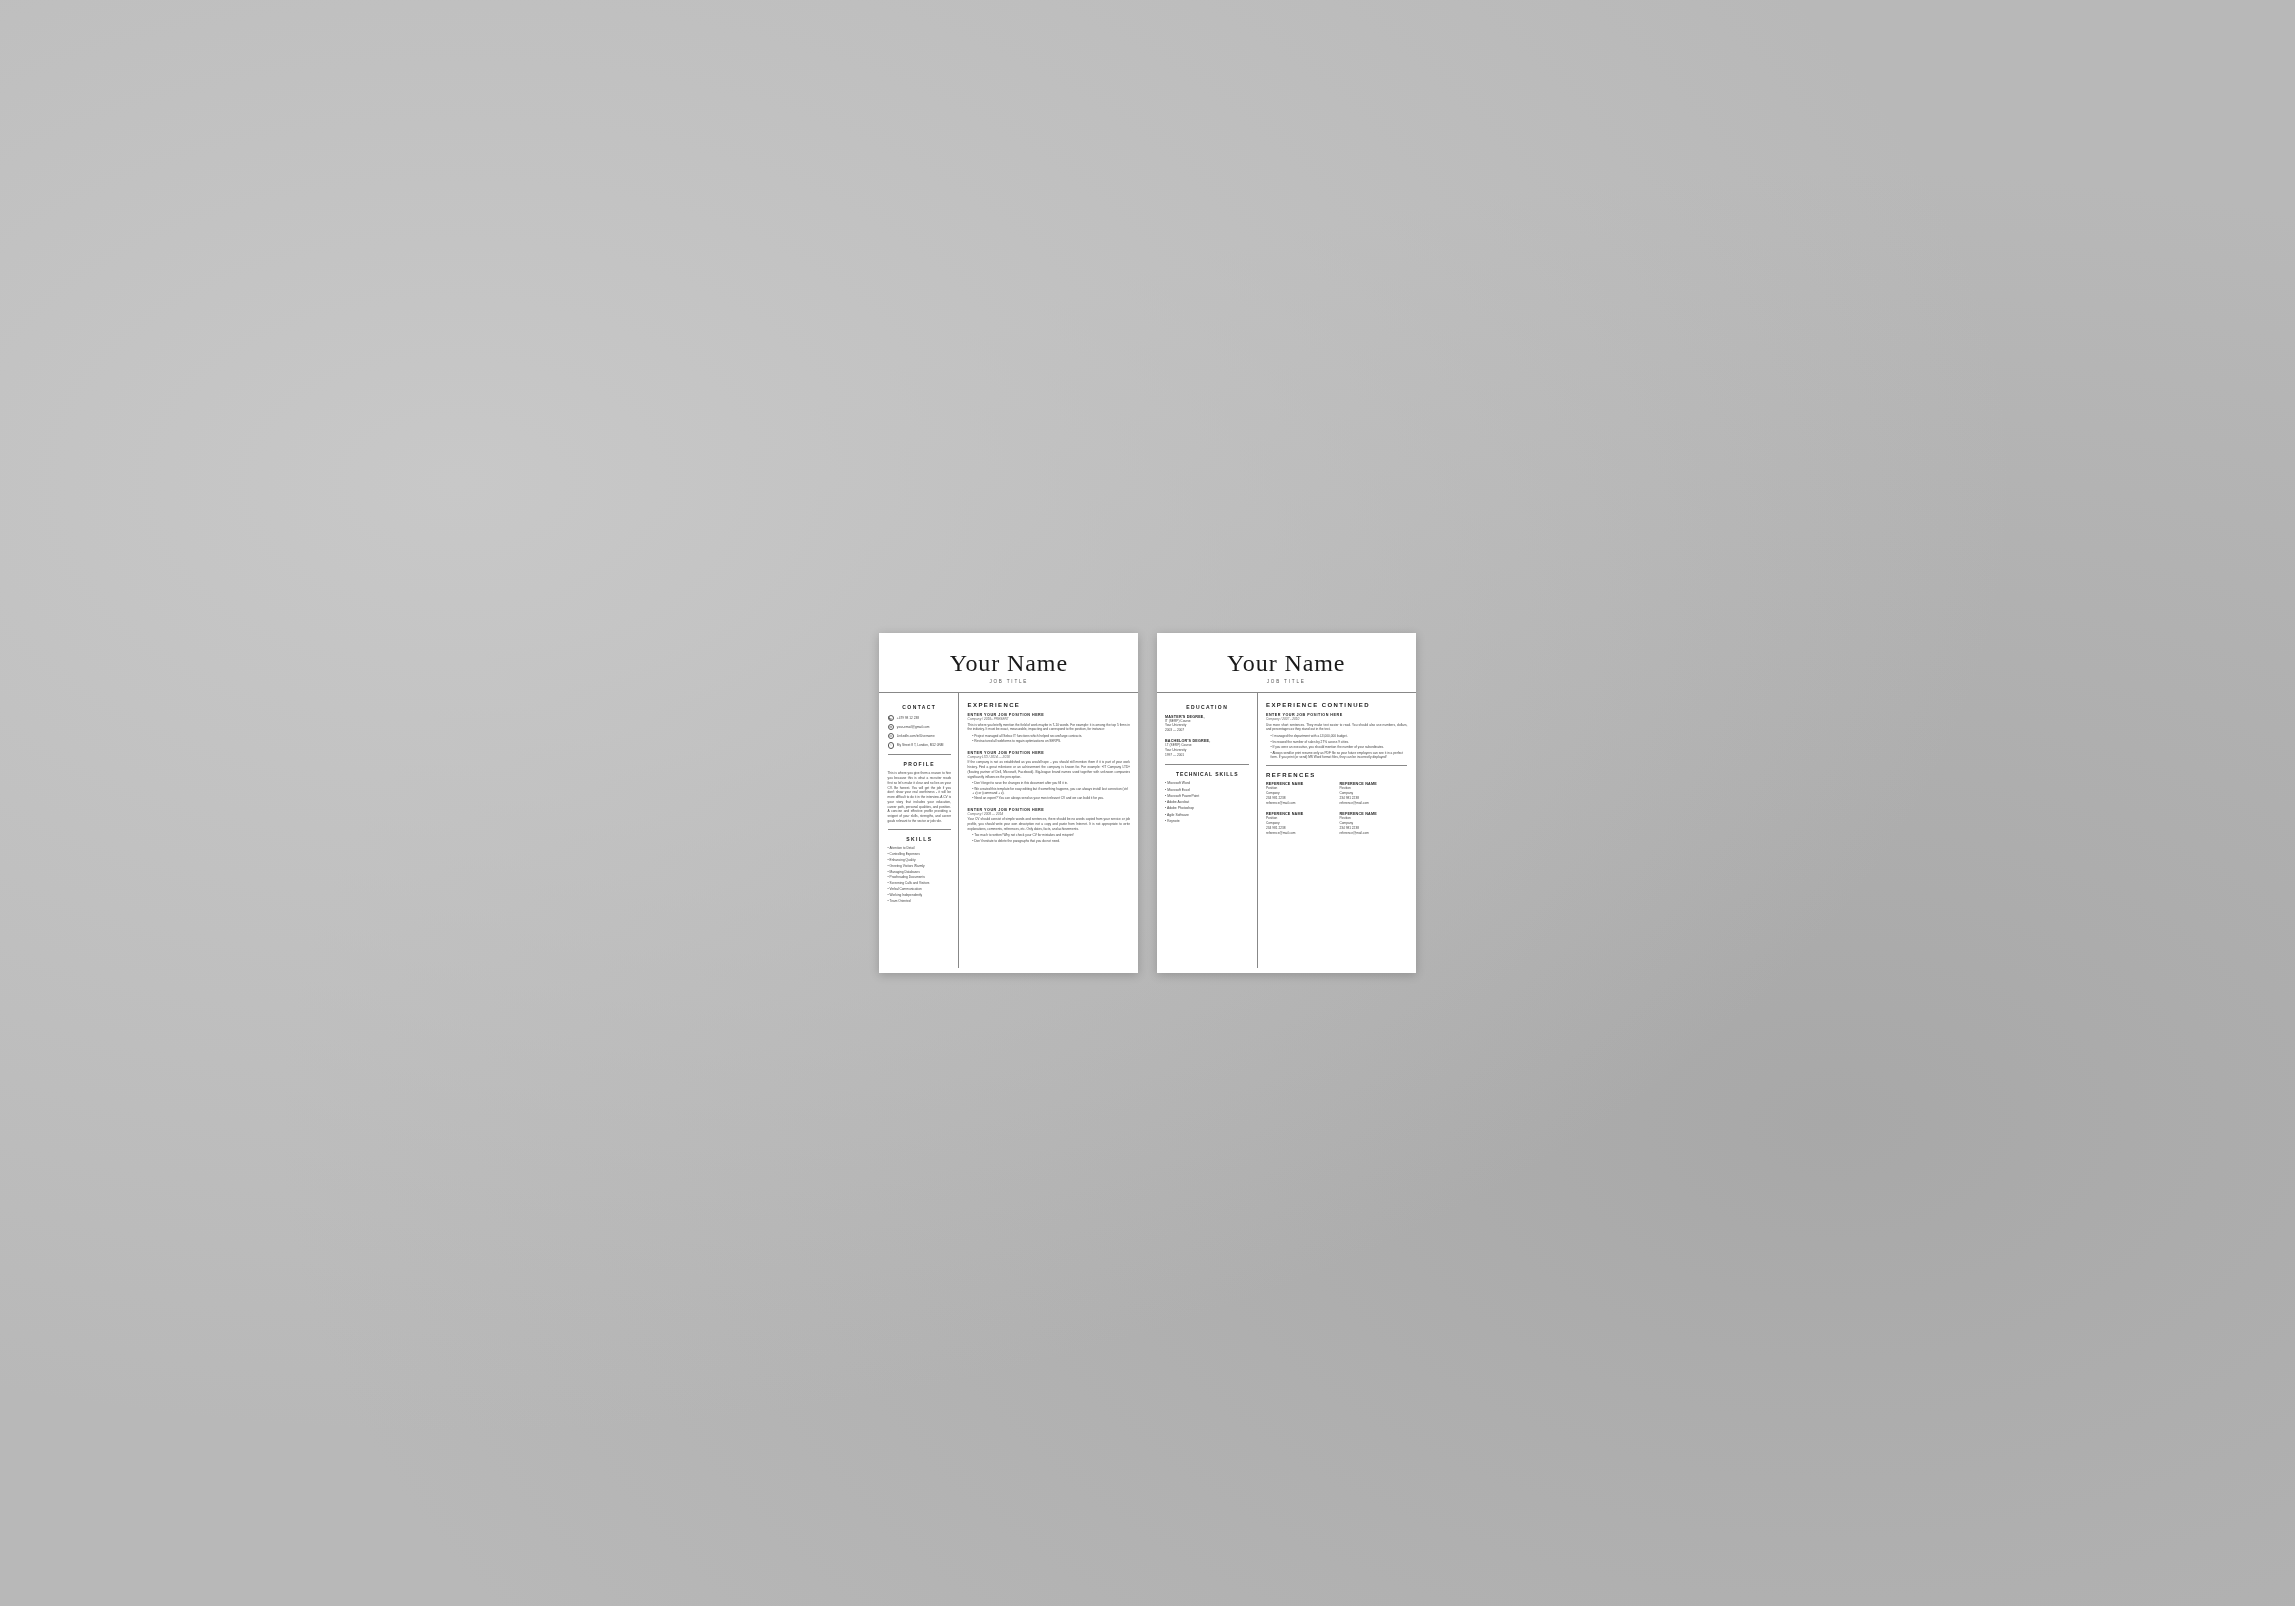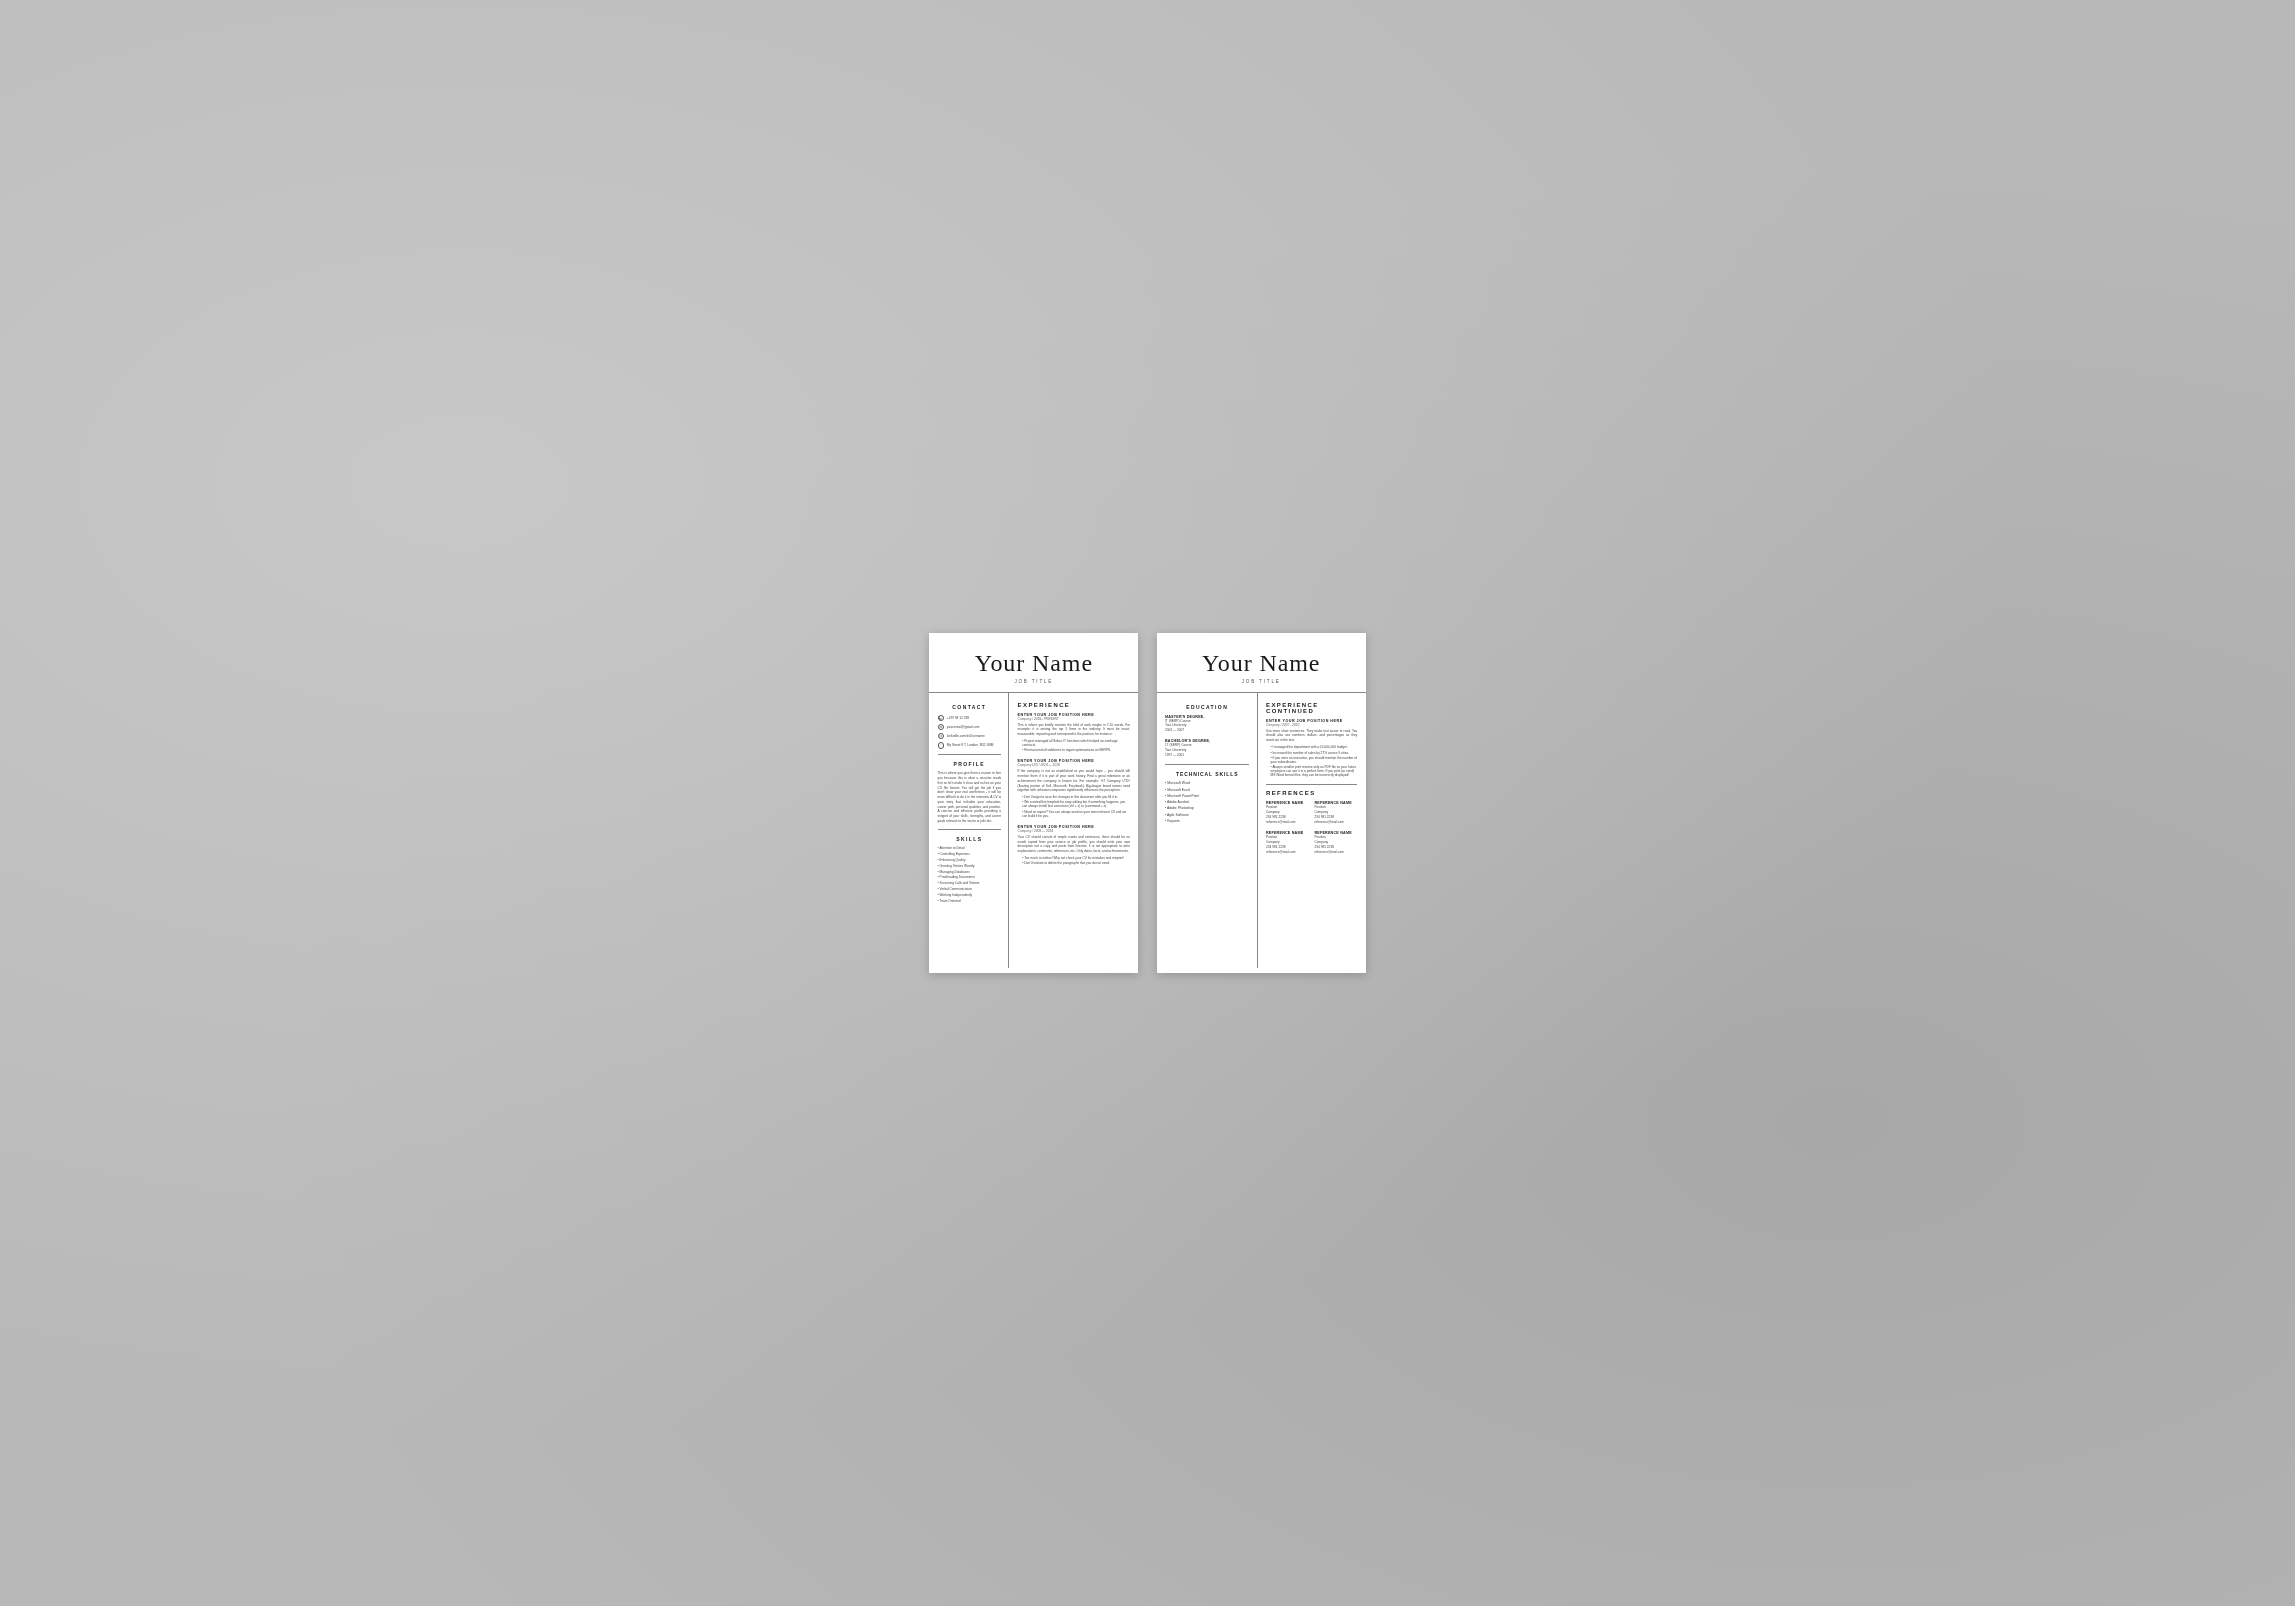--- a/index.html
+++ b/index.html
@@ -17,21 +17,21 @@
     }
 
     .pages-container {
       display: flex;
       gap: 18.4px;
       align-items: flex-start;
     }
 
     .page {
       background: #ffffff;
-      width: 209px;
+      width: 259px;
       min-height: 340px;
       box-shadow: 0 1.8px 9.2px rgba(0,0,0,0.2);
       padding: 0;
       overflow: hidden;
     }
 
     
     .page-header {
       text-align: center;
       padding: 16.5px 13.8px 8.3px;

